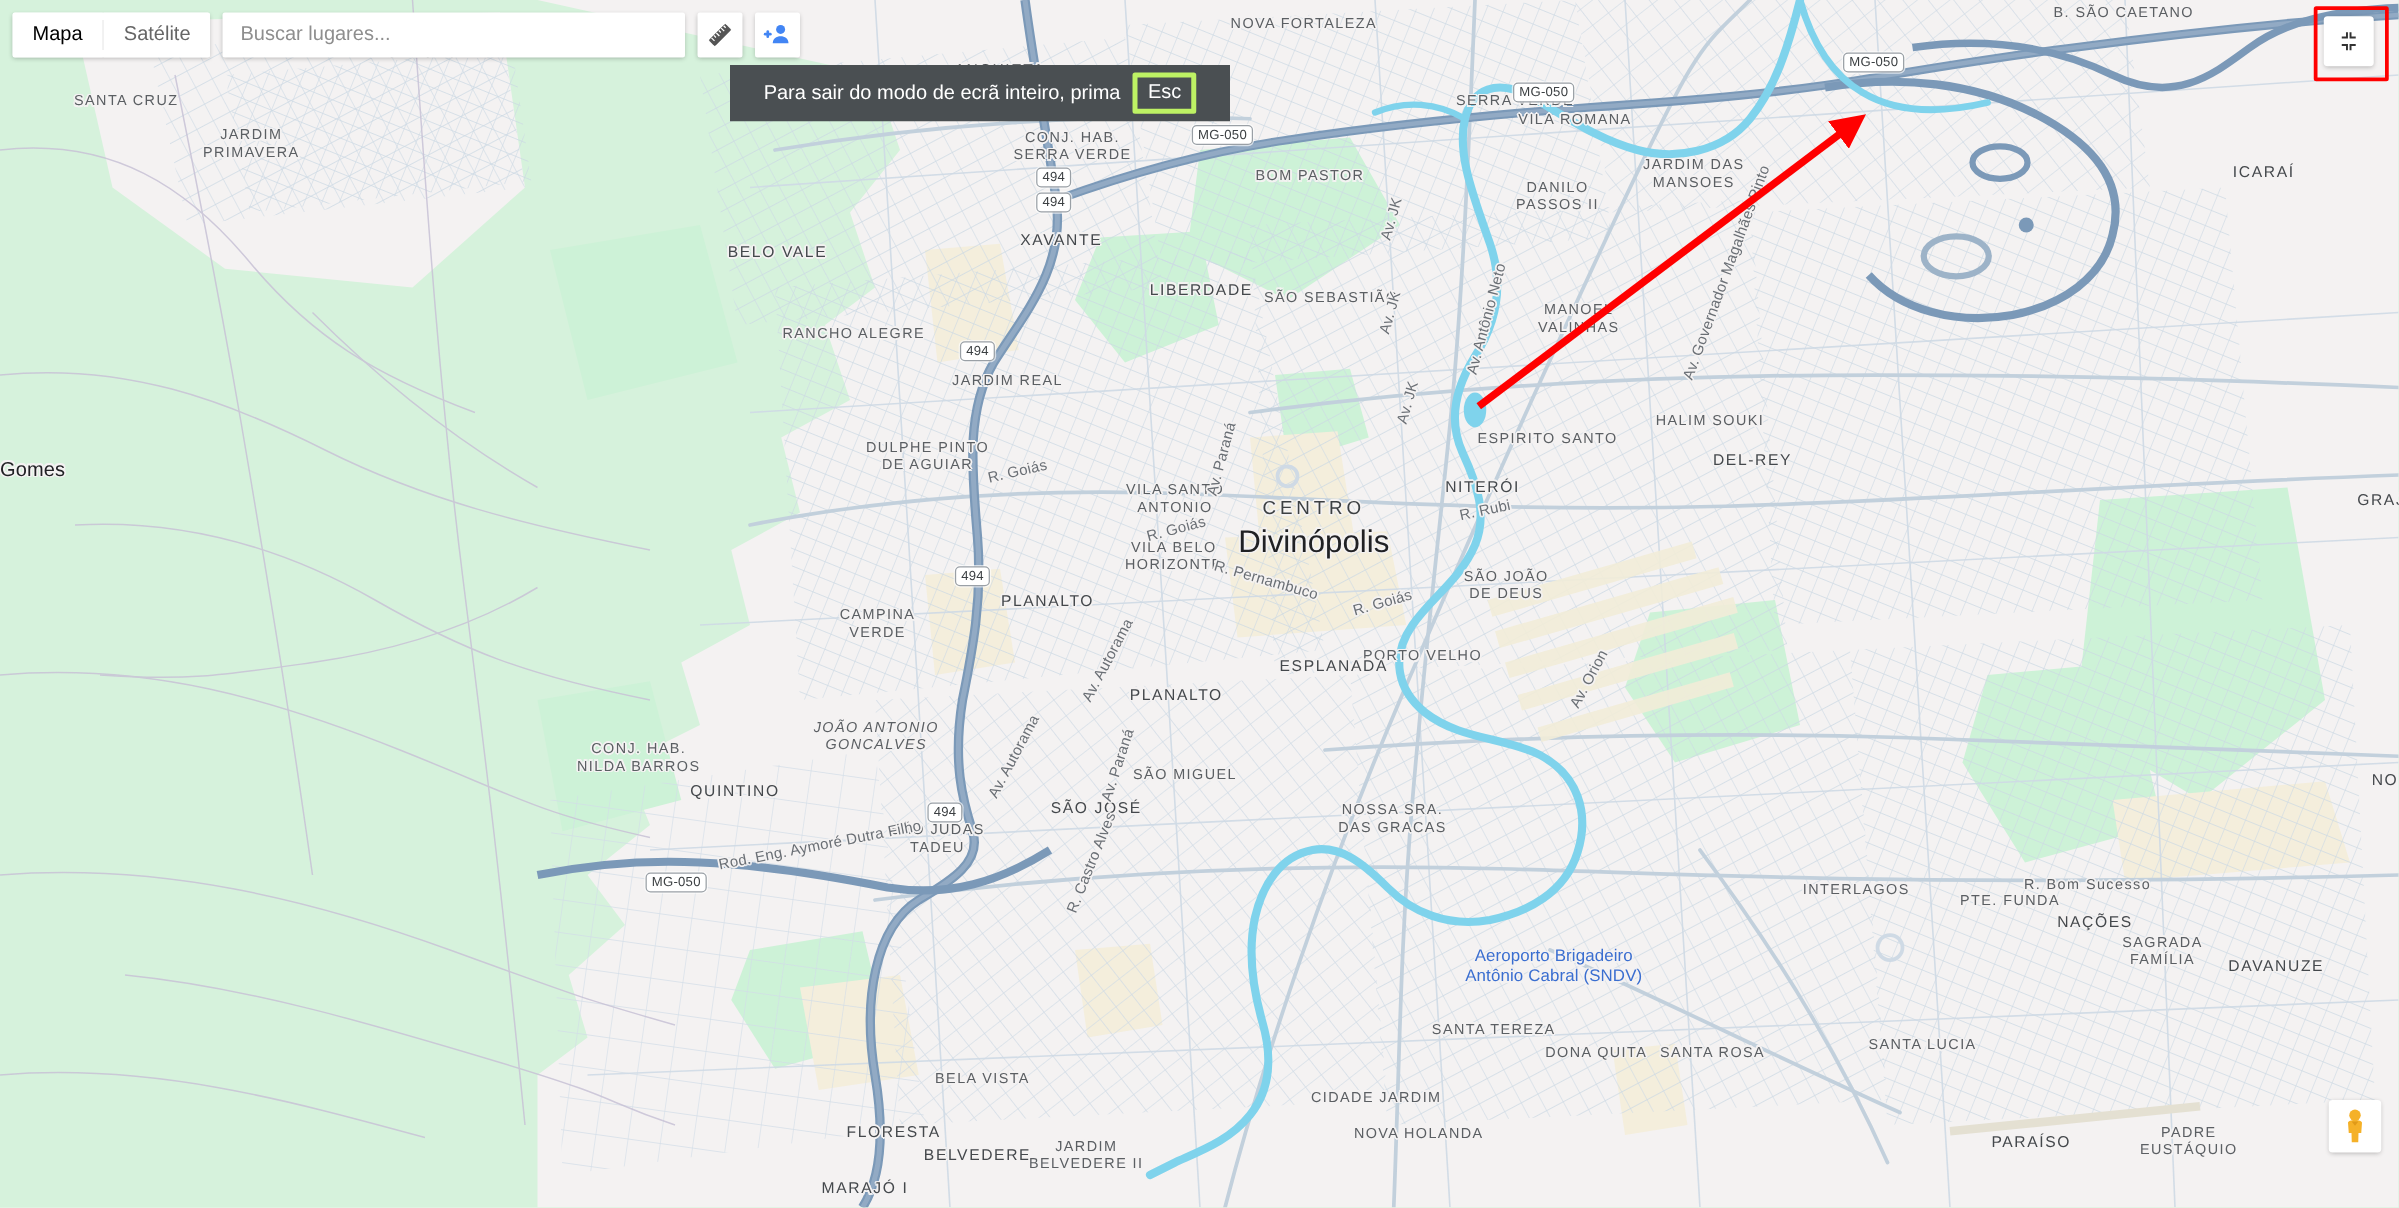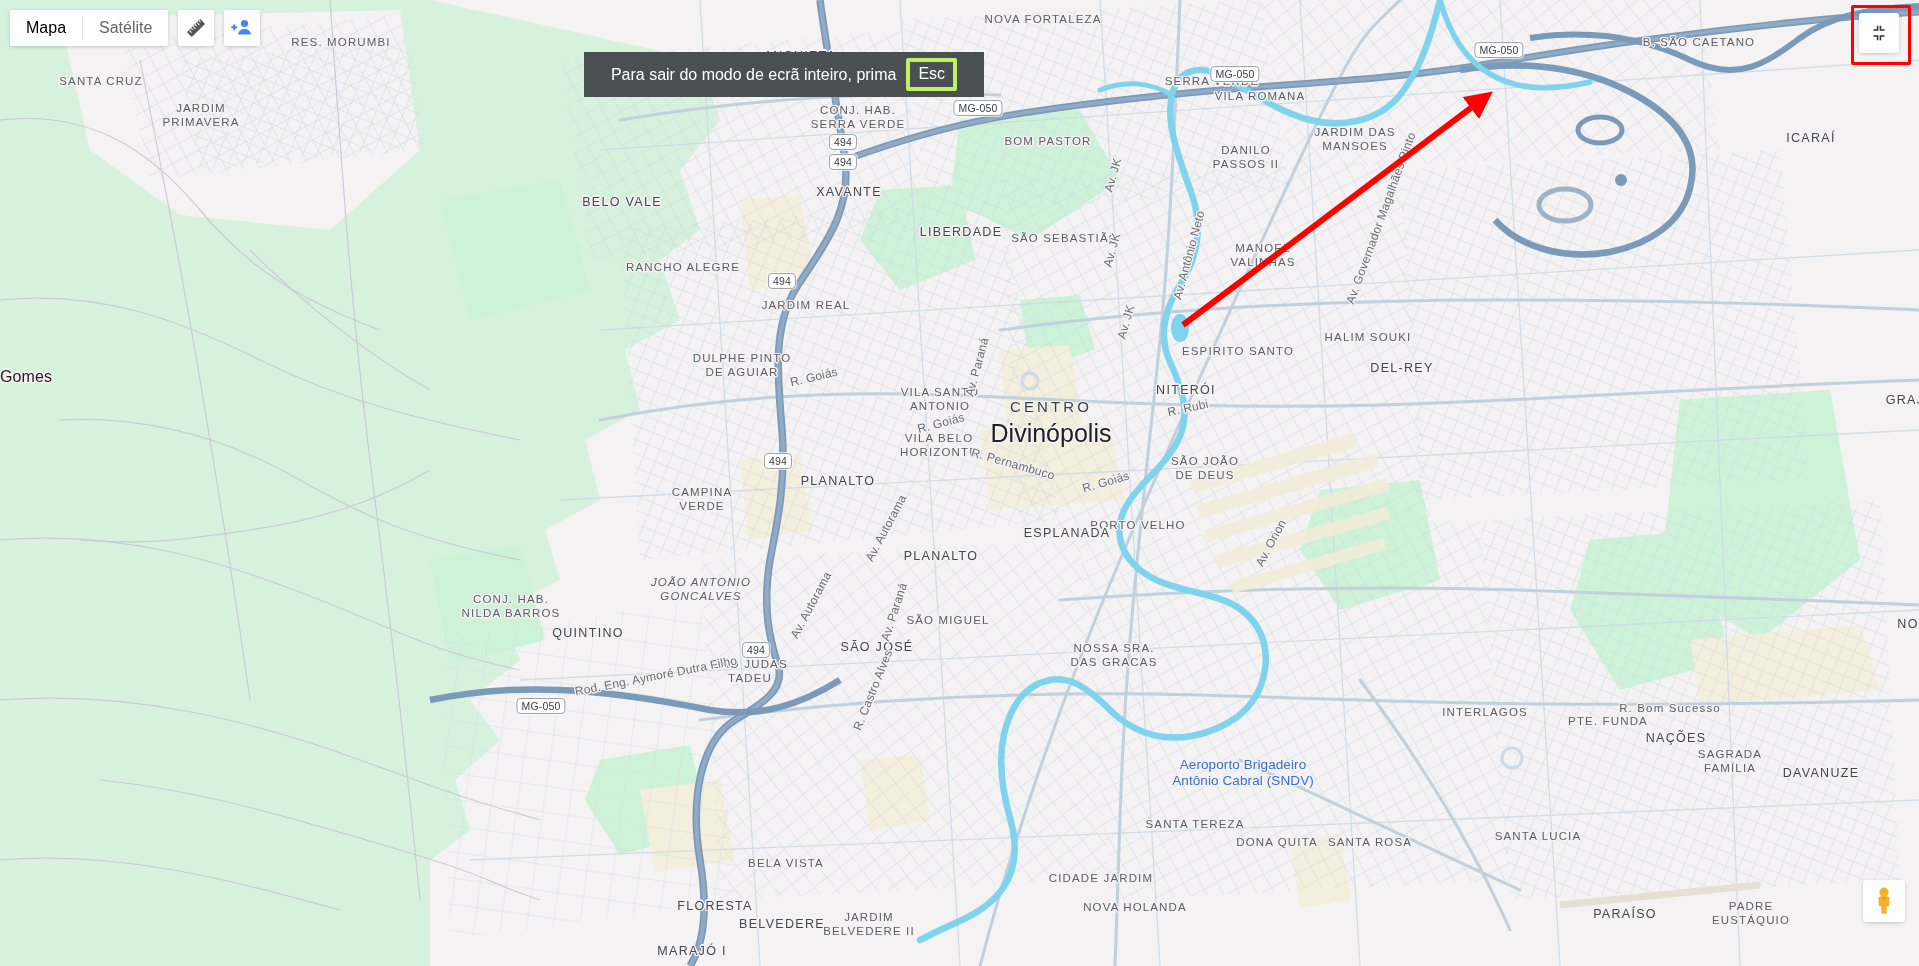--- a/index.html
+++ b/index.html
@@ -367,21 +367,21 @@
         <div class="maplabel lbl-hood" style="left: 1043px; top: 20px;">NOVA FORTALEZA</div>
         <div class="maplabel lbl-hood" style="left: 1212px; top: 82px;">SERRA VERDE</div>
         <div class="maplabel lbl-hood" style="left: 858px; top: 118px;">CONJ. HAB.
 SERRA VERDE</div>
         <div class="maplabel lbl-hood" style="left: 1048px; top: 142px;">BOM PASTOR</div>
         <div class="maplabel lbl-hood-b" style="left: 849px; top: 192px;">XAVANTE</div>
         <div class="maplabel lbl-hood-b" style="left: 622px; top: 202px;">BELO VALE</div>
         <div class="maplabel lbl-hood-b" style="left: 961px; top: 232px;">LIBERDADE</div>
         <div class="maplabel lbl-hood" style="left: 1065px; top: 239px;">SÃO SEBASTIÃO</div>
         <div class="maplabel lbl-hood" style="left: 1260px; top: 97px;">VILA ROMANA</div>
-        <div class="maplabel lbl-hood" style="left: 1699px; top: 11px; margin-top: 32px;">B. SÃO CAETANO</div>
+        <div class="maplabel lbl-hood" style="left: 1699px; top: 11px;">B. SÃO CAETANO</div>
         <div class="maplabel lbl-hood" style="left: 1355px; top: 140px;">JARDIM DAS
 MANSOES</div>
         <div class="maplabel lbl-hood" style="left: 1246px; top: 158px;">DANILO
 PASSOS II</div>
         <div class="maplabel lbl-hood-b" style="left: 1800px; top: 138px; margin-left: 11px;">ICARAÍ</div>
         <div class="maplabel lbl-hood" style="left: 1263px; top: 256px;">MANOEL
 VALINHAS</div>
         <div class="maplabel lbl-hood" style="left: 683px; top: 268px;">RANCHO ALEGRE</div>
         <div class="maplabel lbl-hood" style="left: 806px; top: 306px;">JARDIM REAL</div>
         <div class="maplabel lbl-hood" style="left: 742px; top: 366px;">DULPHE PINTO
@@ -482,20 +482,23 @@
   </svg>
 
   <div id="topbar">
 
     <div class="map-type-group">
       <button class="map-type-btn active">Mapa</button>
       <div class="map-type-sep"></div>
       <button class="map-type-btn">Satélite</button>
     </div>
 
+    <div id="search-box">
+      <input id="search-input" type="text" placeholder="Buscar lugares..." style="">
+    </div>
 
     <button class="icon-btn">
       <svg width="22" height="22" viewBox="0 0 24 24">
         <g transform="rotate(-45 12 12)">
           <rect x="2" y="8.5" width="20" height="7" rx="1" fill="#555" stroke="#444" stroke-width="0.6"></rect>
           <g stroke="#ffffff" stroke-width="1.1">
             <line x1="5" y1="8.5" x2="5" y2="12.2"></line>
             <line x1="8" y1="8.5" x2="8" y2="11"></line>
             <line x1="11" y1="8.5" x2="11" y2="12.2"></line>
             <line x1="14" y1="8.5" x2="14" y2="11"></line>

